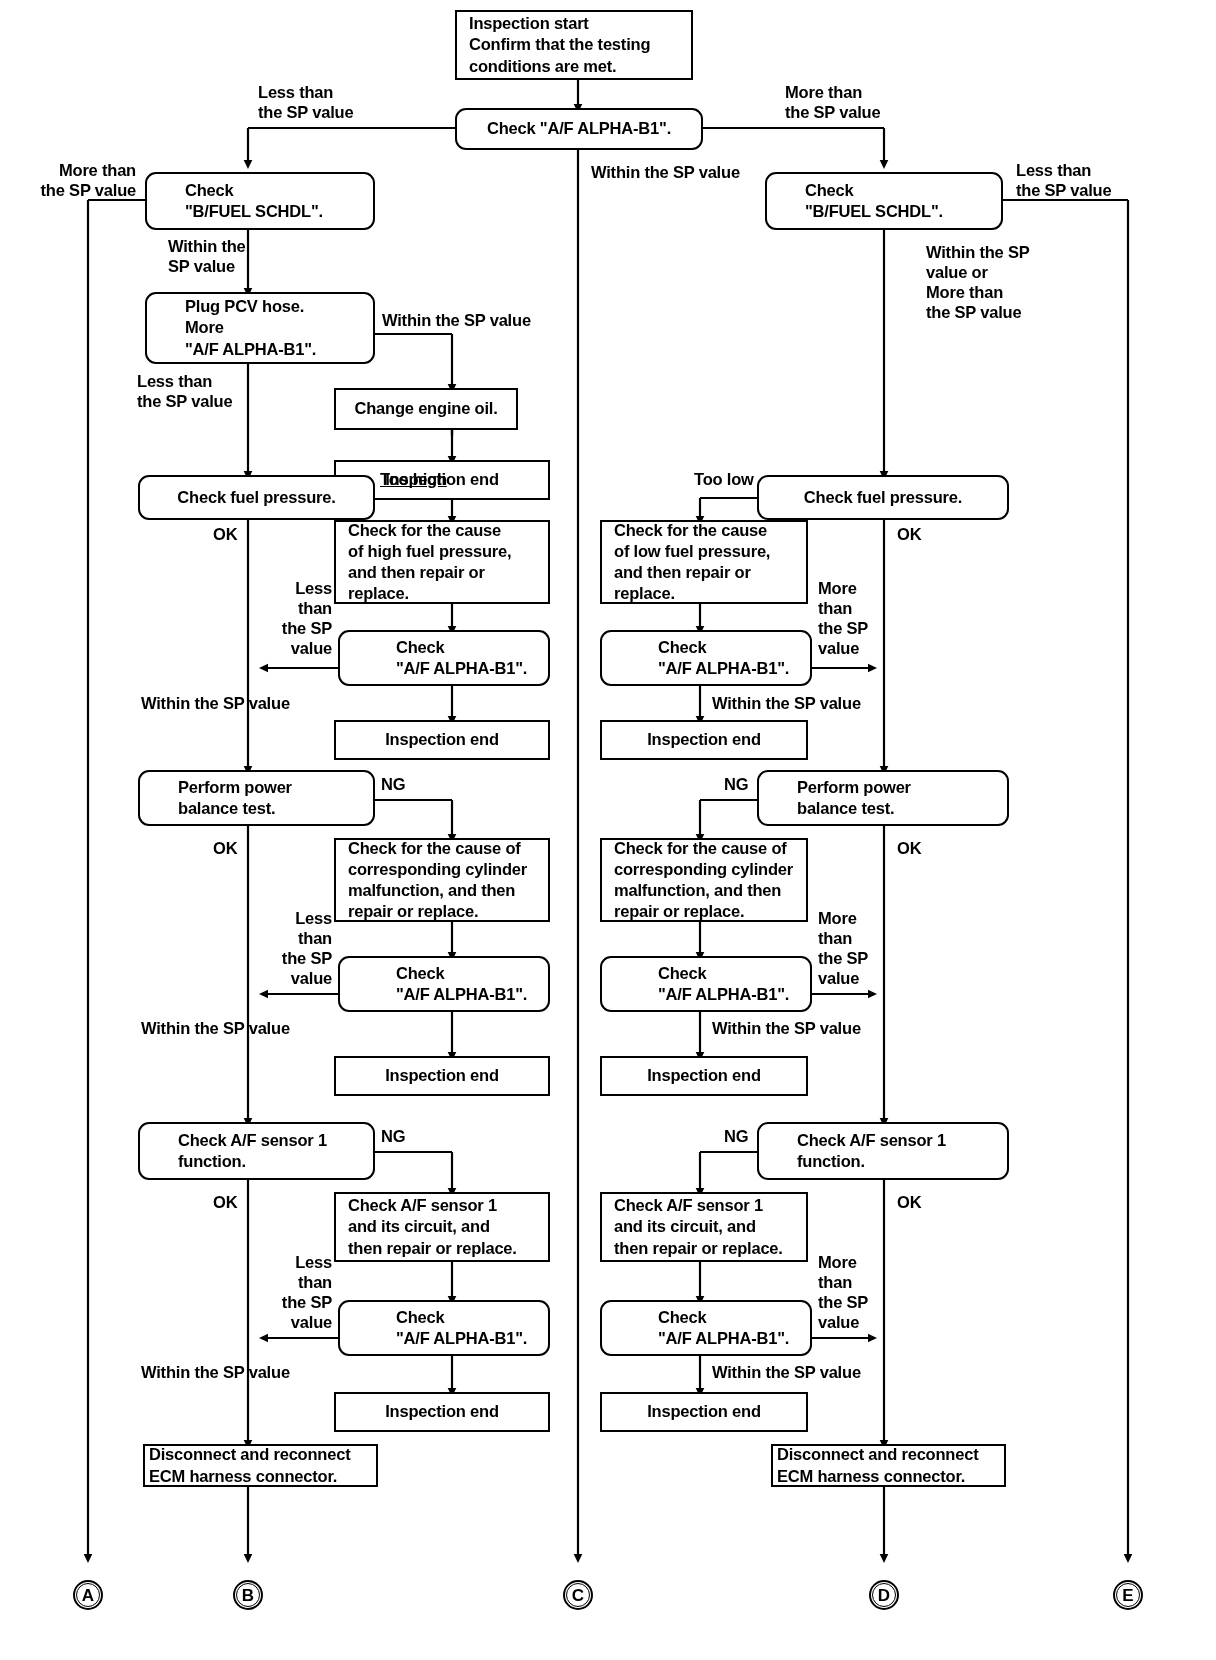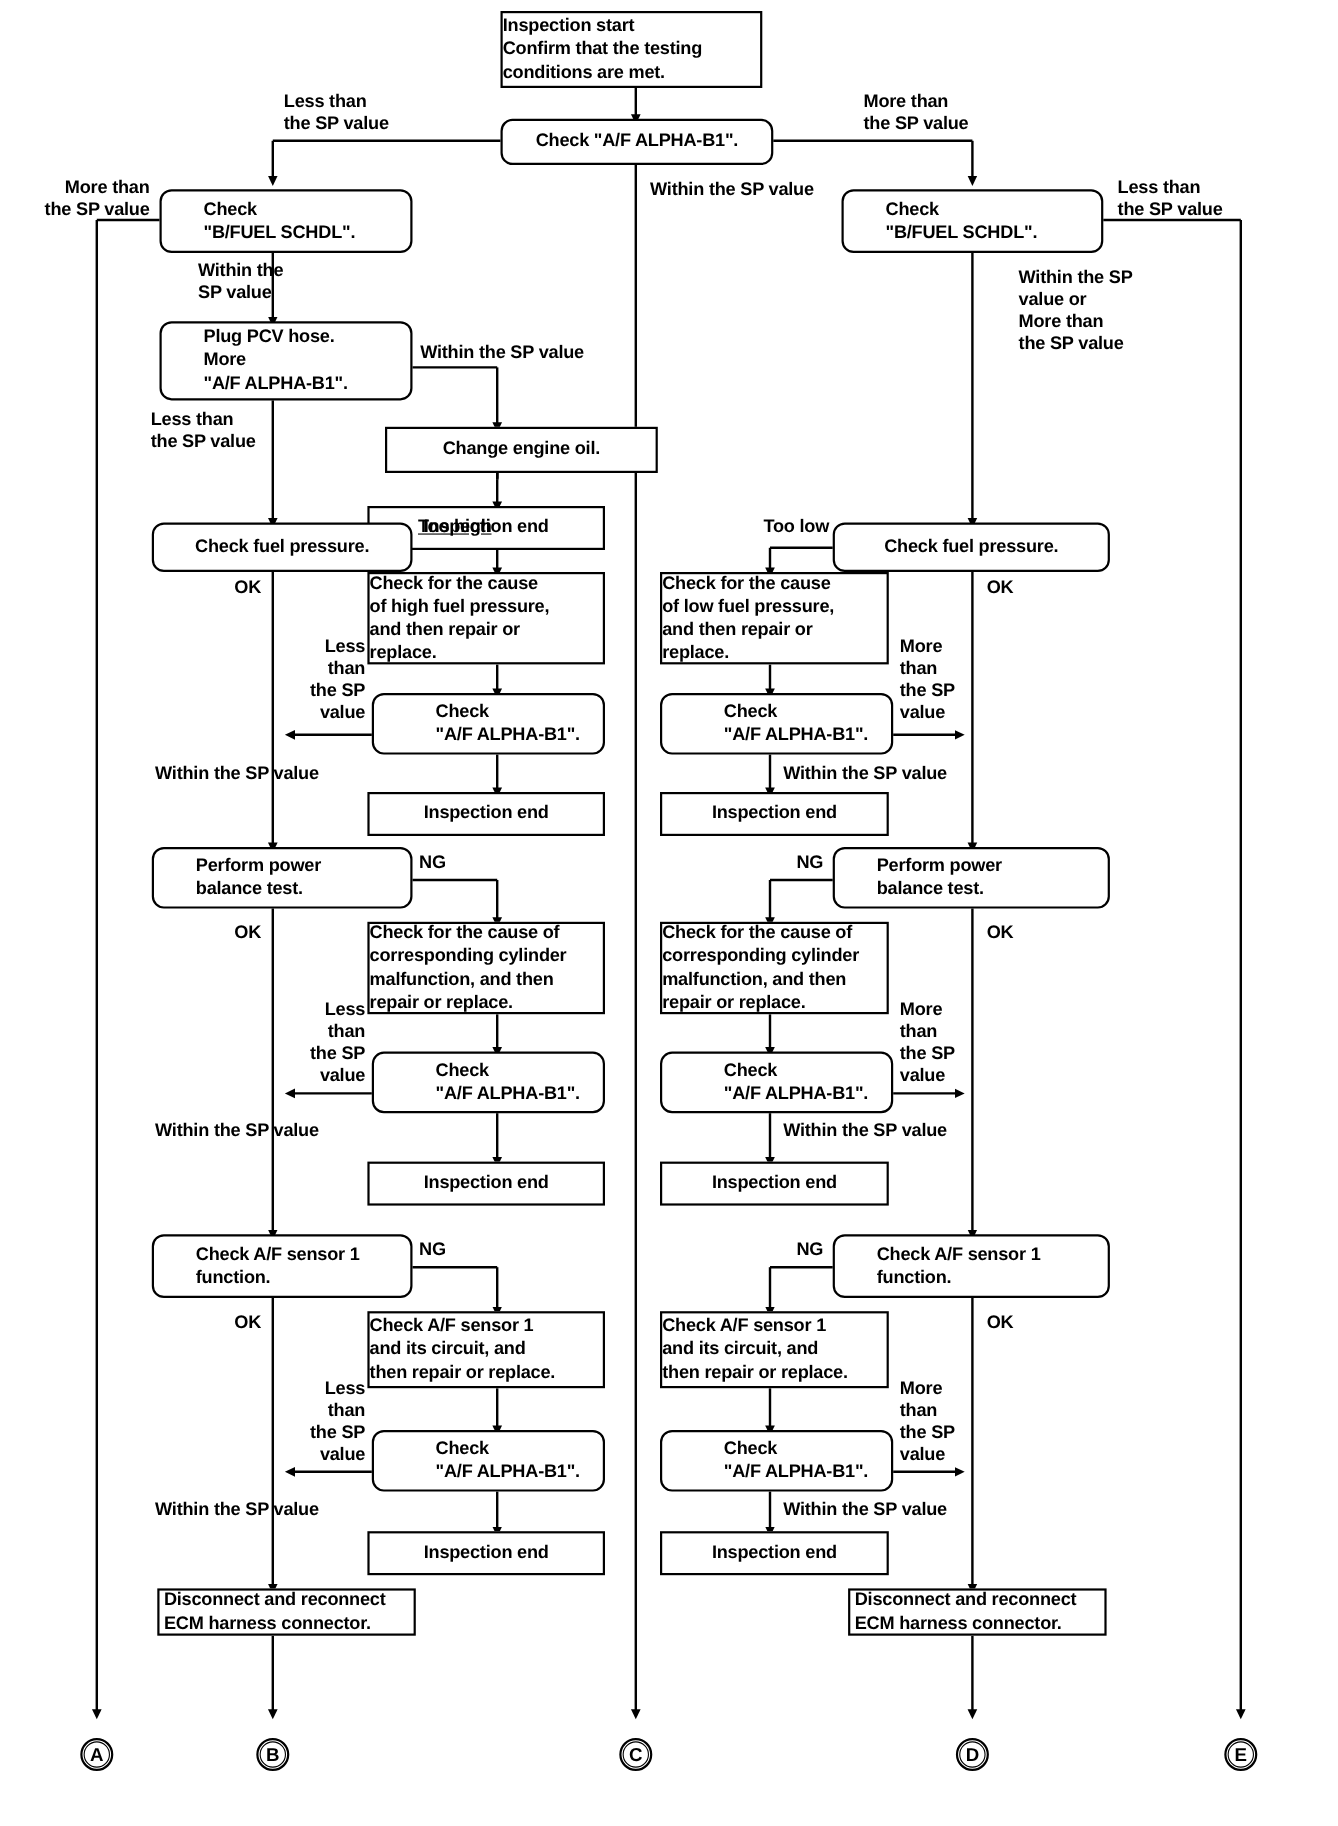--- a/index.html
+++ b/index.html
@@ -34,21 +34,21 @@
     align-items: center;
     font-size: 16.5px;
     font-weight: bold;
     line-height: 1.28;
     letter-spacing: -0.2px;
     white-space: pre-line;
     z-index: 3;
   }
   .node.rounded { border-radius: 11px; }
   .node.sq { border-radius: 0; }
-  .node.pad-l { padding-left: 0; justify-content: flex-start; }
+  .node.pad-l { padding-left: 12px; justify-content: flex-start; }
   .node.pad-c { justify-content: center; text-align: center; }
   .node.indent { padding-left: 56px; justify-content: flex-start; }
   .node.indent2 { padding-left: 38px; justify-content: flex-start; }
 
   .edge-label {
     position: absolute;
     font-size: 16.5px;
     font-weight: bold;
     line-height: 1.22;
     white-space: pre-line;
@@ -202,21 +202,21 @@
   <div class="node rounded indent2" style="left:145px; top:172px; width:230px; height:58px;">Check
 "B/FUEL SCHDL".</div>
 
   <div class="node rounded indent2" style="left:765px; top:172px; width:238px; height:58px;">Check
 "B/FUEL SCHDL".</div>
 
   <div class="node rounded indent2" style="left:145px; top:292px; width:230px; height:72px;">Plug PCV hose.
 More
 "A/F ALPHA-B1".</div>
 
-  <div class="node sq pad-c" style="left:350px; top:388px; width:248px; height:42px;">Change engine oil.</div>
+  <div class="node sq pad-c" style="left:334px; top:388px; width:184px; height:42px;">Change engine oil.</div>
 
   <div class="node sq pad-c" style="left:334px; top:460px; width:216px; height:40px;">Inspection end</div>
 
   <div class="node rounded pad-c" style="left:138px; top:475px; width:237px; height:45px;">Check fuel pressure.</div>
 
   <div class="node rounded pad-c" style="left:757px; top:475px; width:252px; height:45px;">Check fuel pressure.</div>
 
   <div class="node sq pad-l" style="left:334px; top:520px; width:216px; height:84px;">Check for the cause
 of high fuel pressure,
 and then repair or
@@ -300,21 +300,21 @@
 the SP value</div>
 
   <div class="edge-label ta-r" style="left:14px; top:160px; width:122px;">More than
 the SP value</div>
 
   <div class="edge-label" style="left:591px; top:162px;">Within the SP value</div>
 
   <div class="edge-label" style="left:1016px; top:160px;">Less than
 the SP value</div>
 
-  <div class="edge-label" style="left:168px; top:236px;margin-left:12px;">Within the
+  <div class="edge-label" style="left:168px; top:236px;">Within the
 SP value</div>
 
   <div class="edge-label" style="left:898px; top:242px;margin-left:28px;">Within the SP
 value or
 More than
 the SP value</div>
 
   <div class="edge-label" style="left:382px; top:310px;">Within the SP value</div>
 
   <div class="edge-label" style="left:137px; top:371px;">Less than

